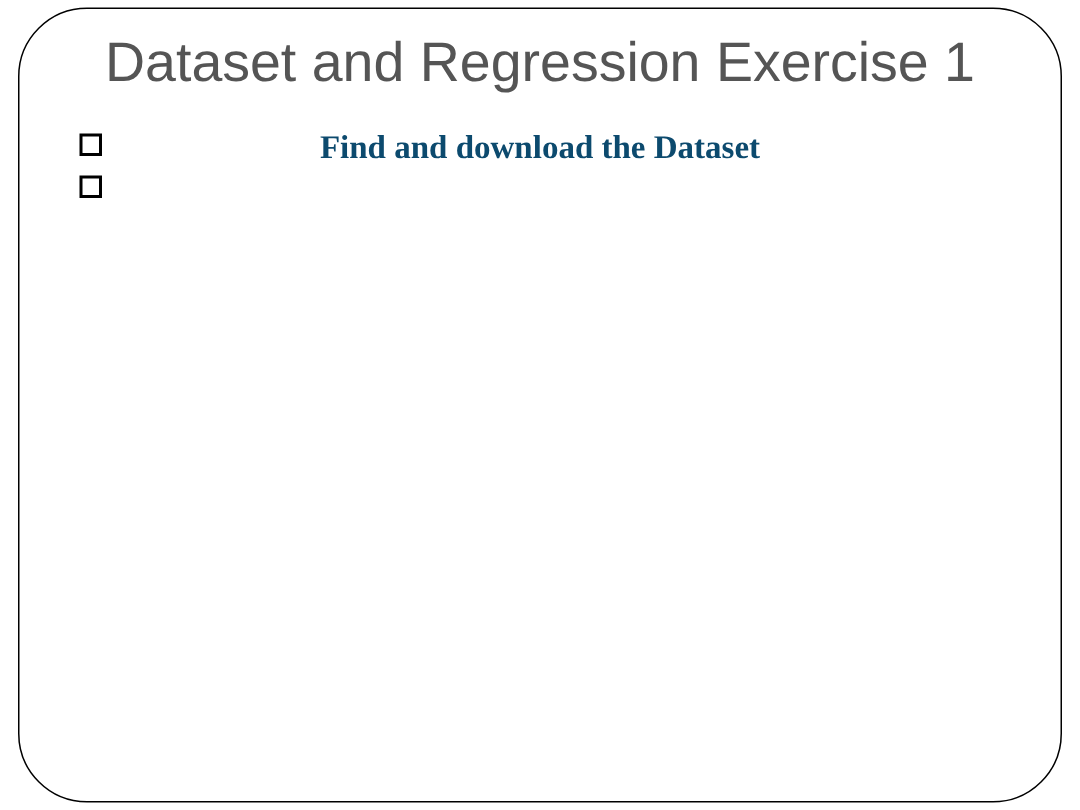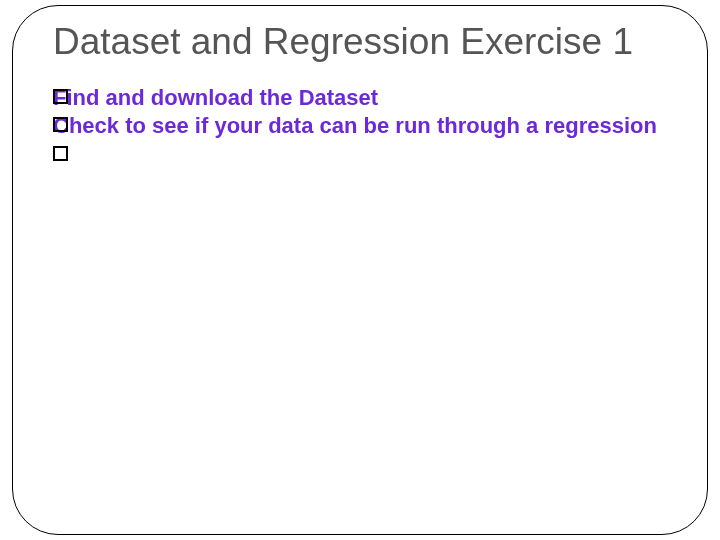--- a/index.html
+++ b/index.html
@@ -13,39 +13,41 @@
   }
   .slide-frame {
     position: absolute;
     top: 5px;
     left: 12px;
     right: 12px;
     bottom: 5px;
     border: 1.5px solid #000;
     border-radius: 46px;
     padding: 14px 40px 20px 40px;
+    text-align: center;
   }
   .title {
     font-size: 37px;
     font-weight: 400;
     color: #555555;
     line-height: 1.18;
     margin-bottom: 20px;
     letter-spacing: 0px;
   }
   .bullets {
     list-style: none;
   }
   .bullets li {
     font-size: 22px;
     font-weight: 700;
-    color: #6d28d9;
+    color: #0c4a6e;
     line-height: 1.25;
     margin-bottom: 1px;
     position: relative;
+    font-family: Liberation Serif, serif;
   }
   .bullets li .checkbox-icon {
     position: absolute;
     left: 0;
     top: 5px;
     width: 15px;
     height: 15px;
     border: 2px solid #000;
     display: inline-block;
   }
@@ -55,19 +57,15 @@
 
 <div class="slide-frame">
   <h1 class="title">Dataset and Regression Exercise 1</h1>
   <ul class="bullets">
     <li>
       <span class="checkbox-icon"></span>
       <span>Find and download the Dataset</span>
     </li>
     <li>
       <span class="checkbox-icon"></span>
-      <span>Check to see if your data can be run through a regression</span>
-    </li>
-    <li>
-      <span class="checkbox-icon"></span>
     </li>
   </ul>
 </div>
 
 </body></html>

